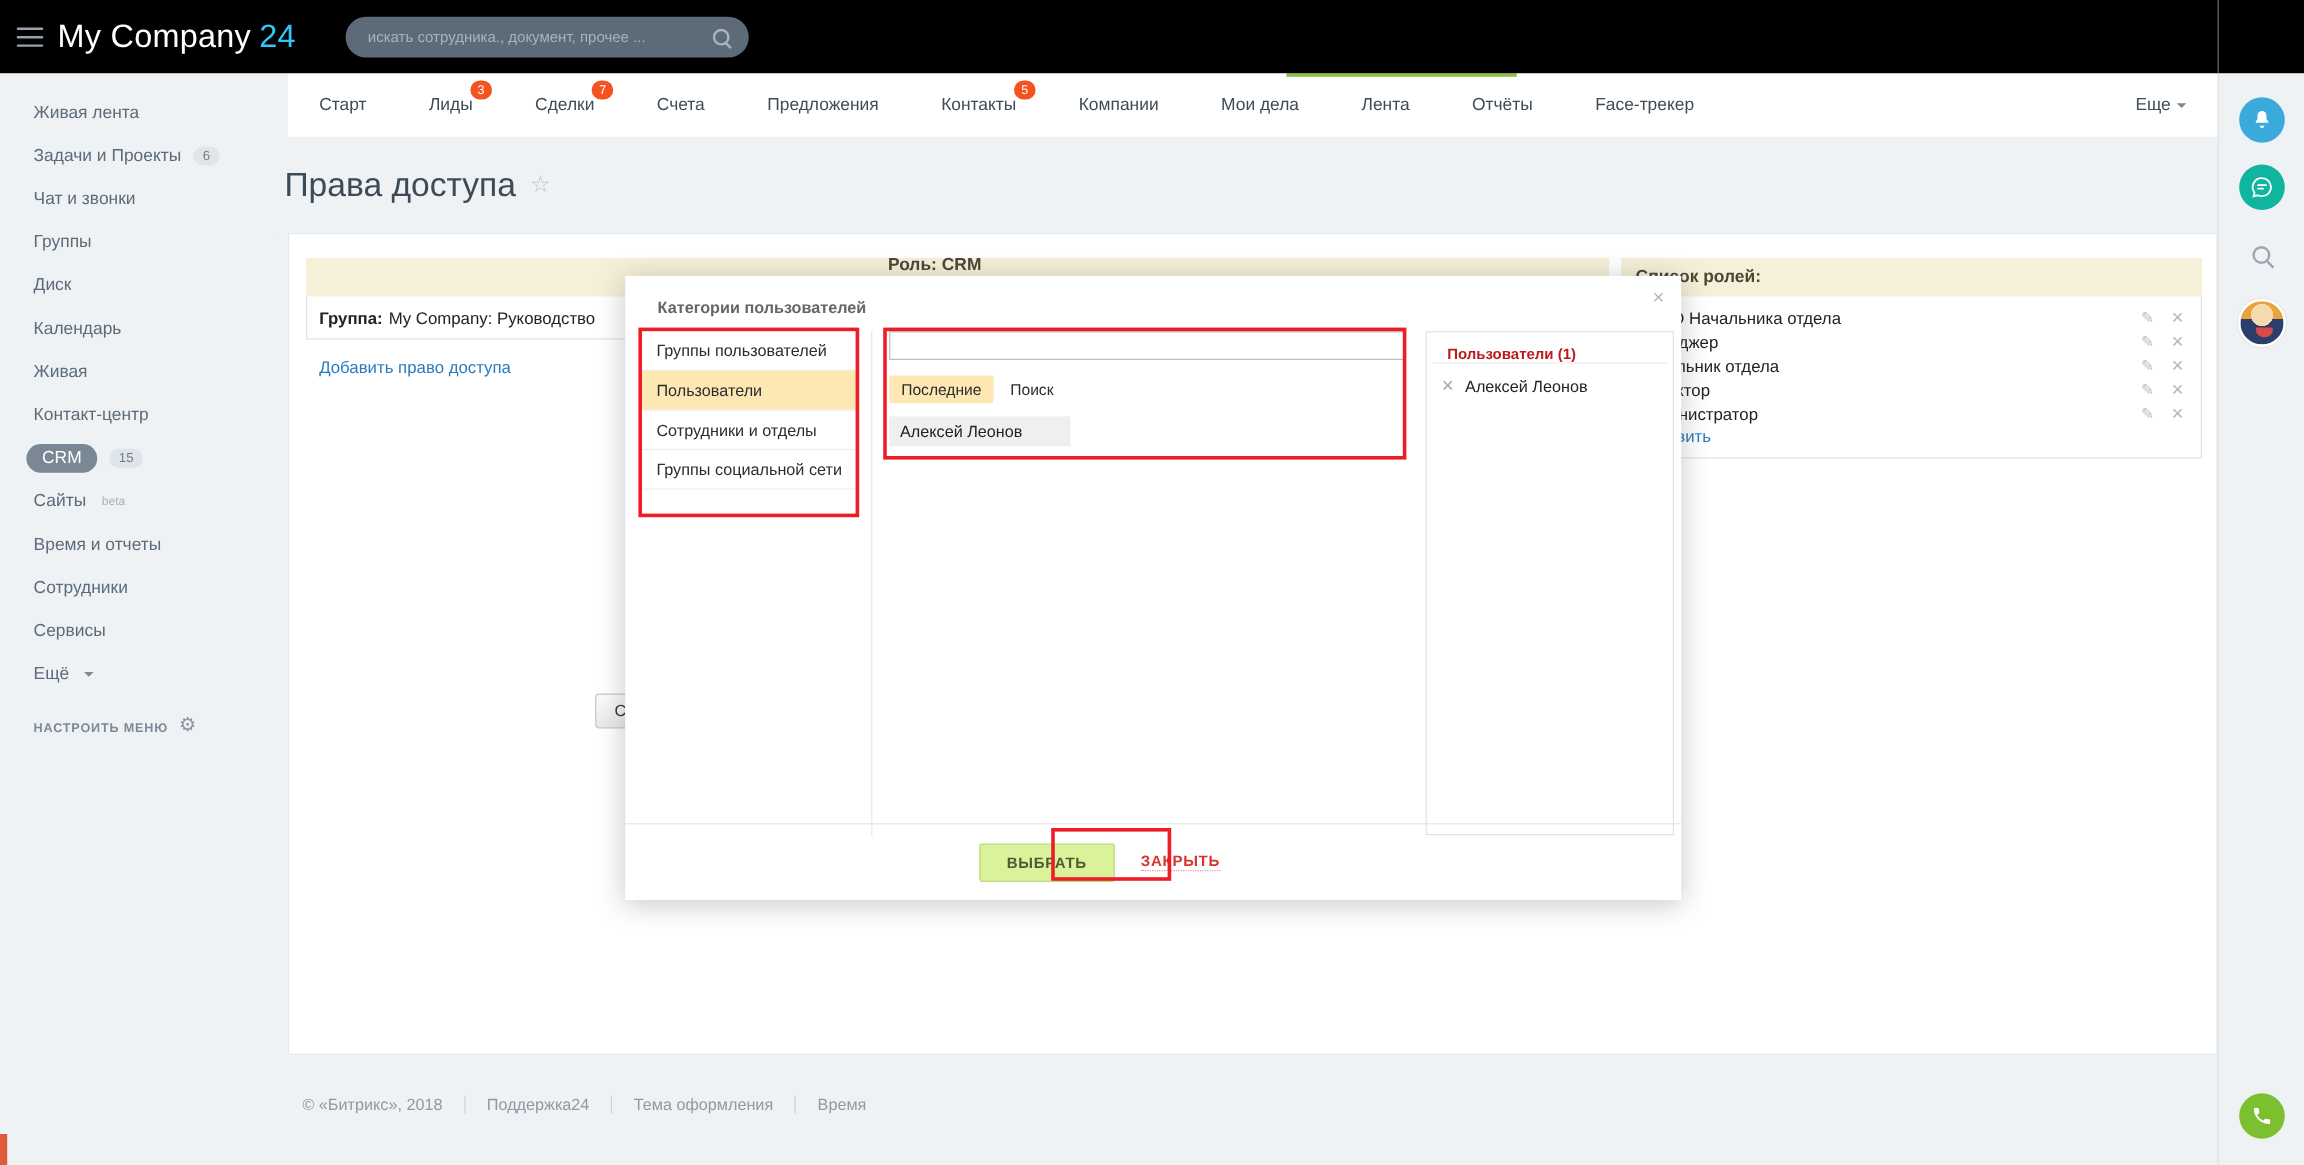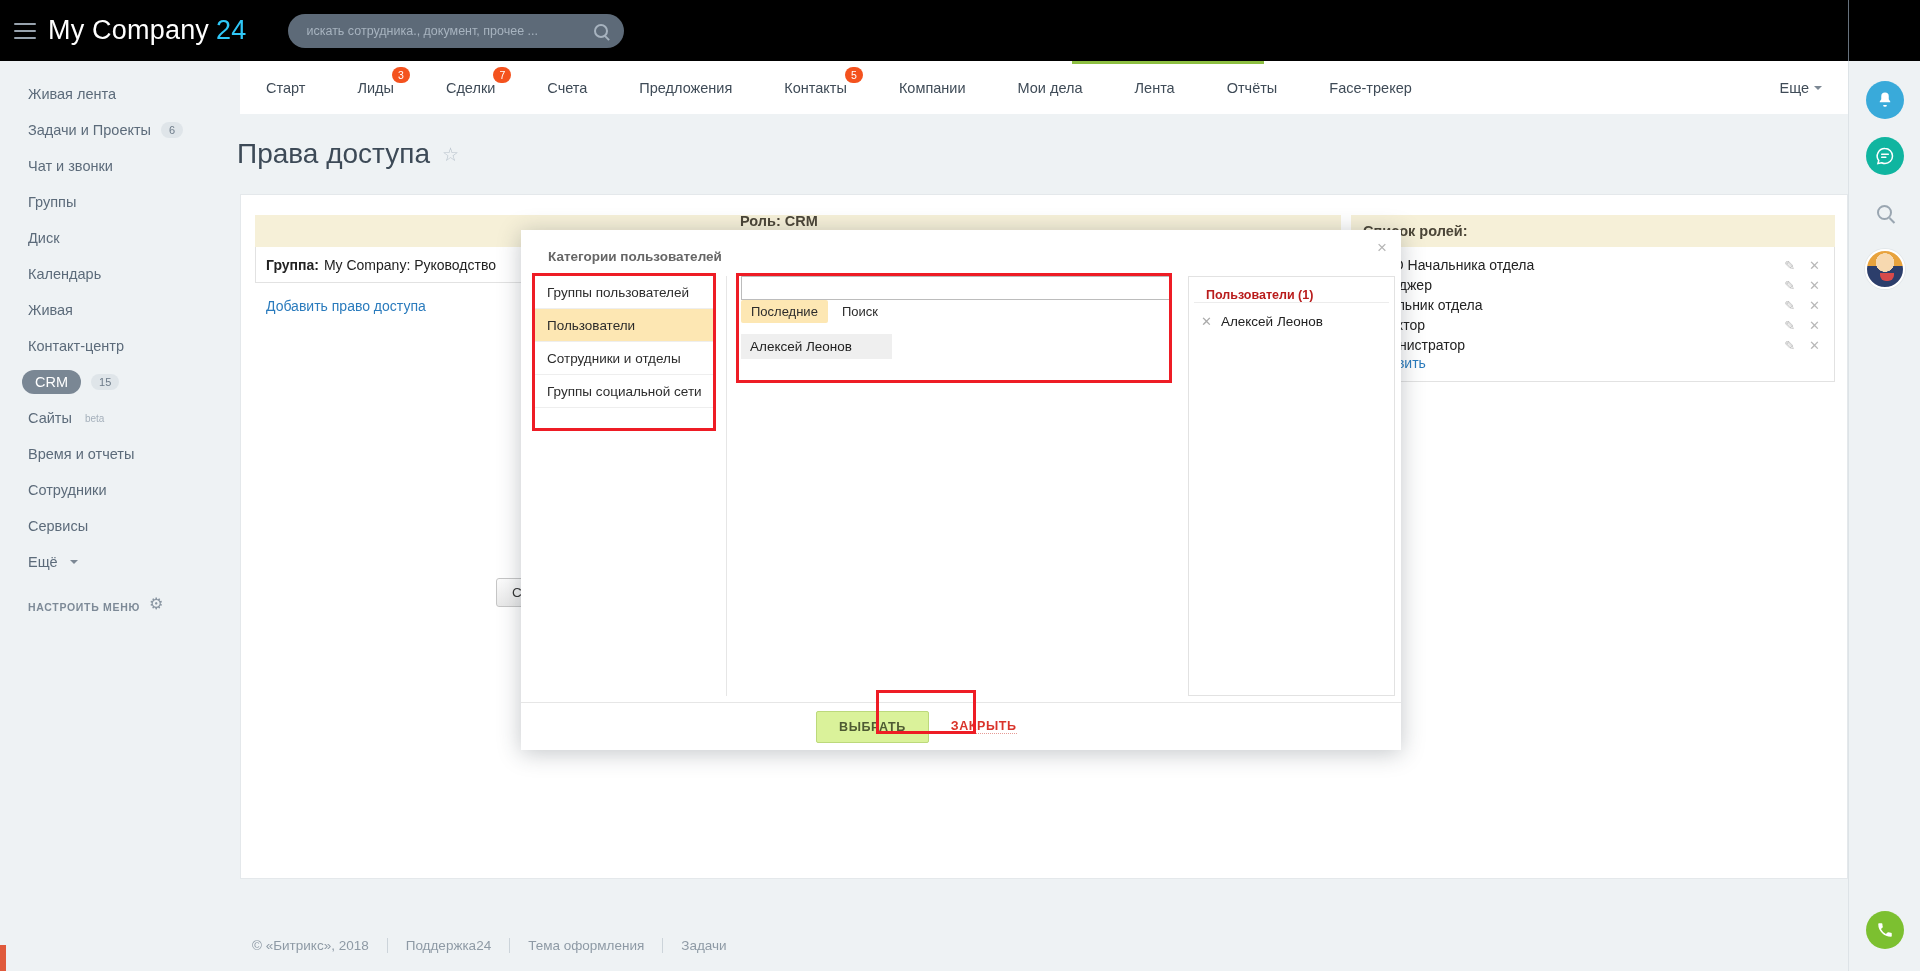--- a/index.html
+++ b/index.html
@@ -246,21 +246,21 @@
   .cat-item:last-child { border-bottom: 1px solid #eeeeee; }
 
   .vdiv { position: absolute; left: 205px; top: 46px; width: 1px; height: 420px; background: #e6e6e6; }
 
   .mid-pane { position: absolute; left: 220px; top: 46px; width: 440px; }
   .mid-input {
     width: 430px; height: 24px; border: 1px solid #bcbcbc;
     font-size: 13px; padding: 0 6px; outline: none;
     font-family: "Liberation Sans", sans-serif;
   }
-  .tabs-row { display: flex; align-items: flex-start; gap: 4px; }
+  .tabs-row { display: flex; align-items: flex-start; gap: 4px; margin-top: 13px; }
   .mtab {
     font-size: 13px; padding: 4px 10px; cursor: pointer; color: #2c2c2c;
     border-radius: 2px;
   }
   .mtab.on { background: #fde7b3; }
   .res-item {
     margin-top: 11px; display: inline-block;
     background: #efefef; padding: 5px 40px 5px 9px;
     font-size: 13.5px; color: #222; cursor: pointer;
   }
@@ -274,21 +274,21 @@
     font-size: 12.5px; color: #b91c1c; padding: 11px 12px 0 12px;
     border-bottom: 1px solid #ececec; margin: 0 5px; font-weight: bold;
   }
   .sel-item {
     display: flex; align-items: center; gap: 9px;
     padding: 11px 12px; font-size: 13.5px; color: #222;
   }
   .sel-item .xmark { color: #aaa; font-size: 13px; cursor: pointer; }
 
   .modal-foot {
-    position: absolute; left: 0; bottom: 0; width: 880px; height: 48px;
+    position: absolute; left: 0; bottom: 0; width: 880px; height: 64px;
     border-top: 1px solid #e6e6e6;
     display: flex; align-items: center; padding-left: 295px; gap: 22px;
   }
   .btn-select {
     background: #daf29a; border: 1px solid #bcd97b;
     padding: 8px 22px; font-size: 12.5px; color: #4e5a33;
     letter-spacing: .6px; font-weight: bold; cursor: pointer; border-radius: 2px;
     font-family: "Liberation Sans", sans-serif;
   }
   .btn-close-link {
@@ -317,21 +317,21 @@
     border: 2px solid #fff; box-shadow: 0 0 0 1px #e2e7ea; overflow:hidden; position:relative;
   }
   .rail-avatar::after{
     content:""; position:absolute; left:13px; top:22px; width:14px; height:8px;
     background:#d84a4a; border-radius:0 0 6px 6px;
   }
   .rail-phone { position: absolute; bottom: 22px; left: 17px; }
 
   
   .footer {
-    position: absolute; left: 240px; top: 919px;
+    position: absolute; left: 240px; top: 894px;
     width: 1608px; height: 52px;
     display: flex; align-items: center; gap: 0px;
     font-size: 13.5px; color: #8e9aa5; padding-left: 8px;
   }
   .footer .fitem { padding: 0 18px; cursor: pointer; }
   .footer .fitem:first-child { cursor: default; padding-left: 4px; }
   .footer .fsep { width: 1px; height: 15px; background: #ccd4da; }
   .corner-tab { position: absolute; left: 0; bottom: 0; width: 6px; height: 26px; background: #e05a3c; }
 </style>
 </head>
@@ -609,15 +609,15 @@
   </div>
 </div>
 
 <div class="footer">
   <span class="fitem">© «Битрикс», 2018</span>
   <span class="fsep"></span>
   <span class="fitem link">Поддержка24</span>
   <span class="fsep"></span>
   <span class="fitem link">Тема оформления</span>
   <span class="fsep"></span>
-  <span class="fitem link">Задачи</span>
+  <span class="fitem link">Время</span>
 </div>
 <div class="corner-tab"></div>
 
 </body></html>

